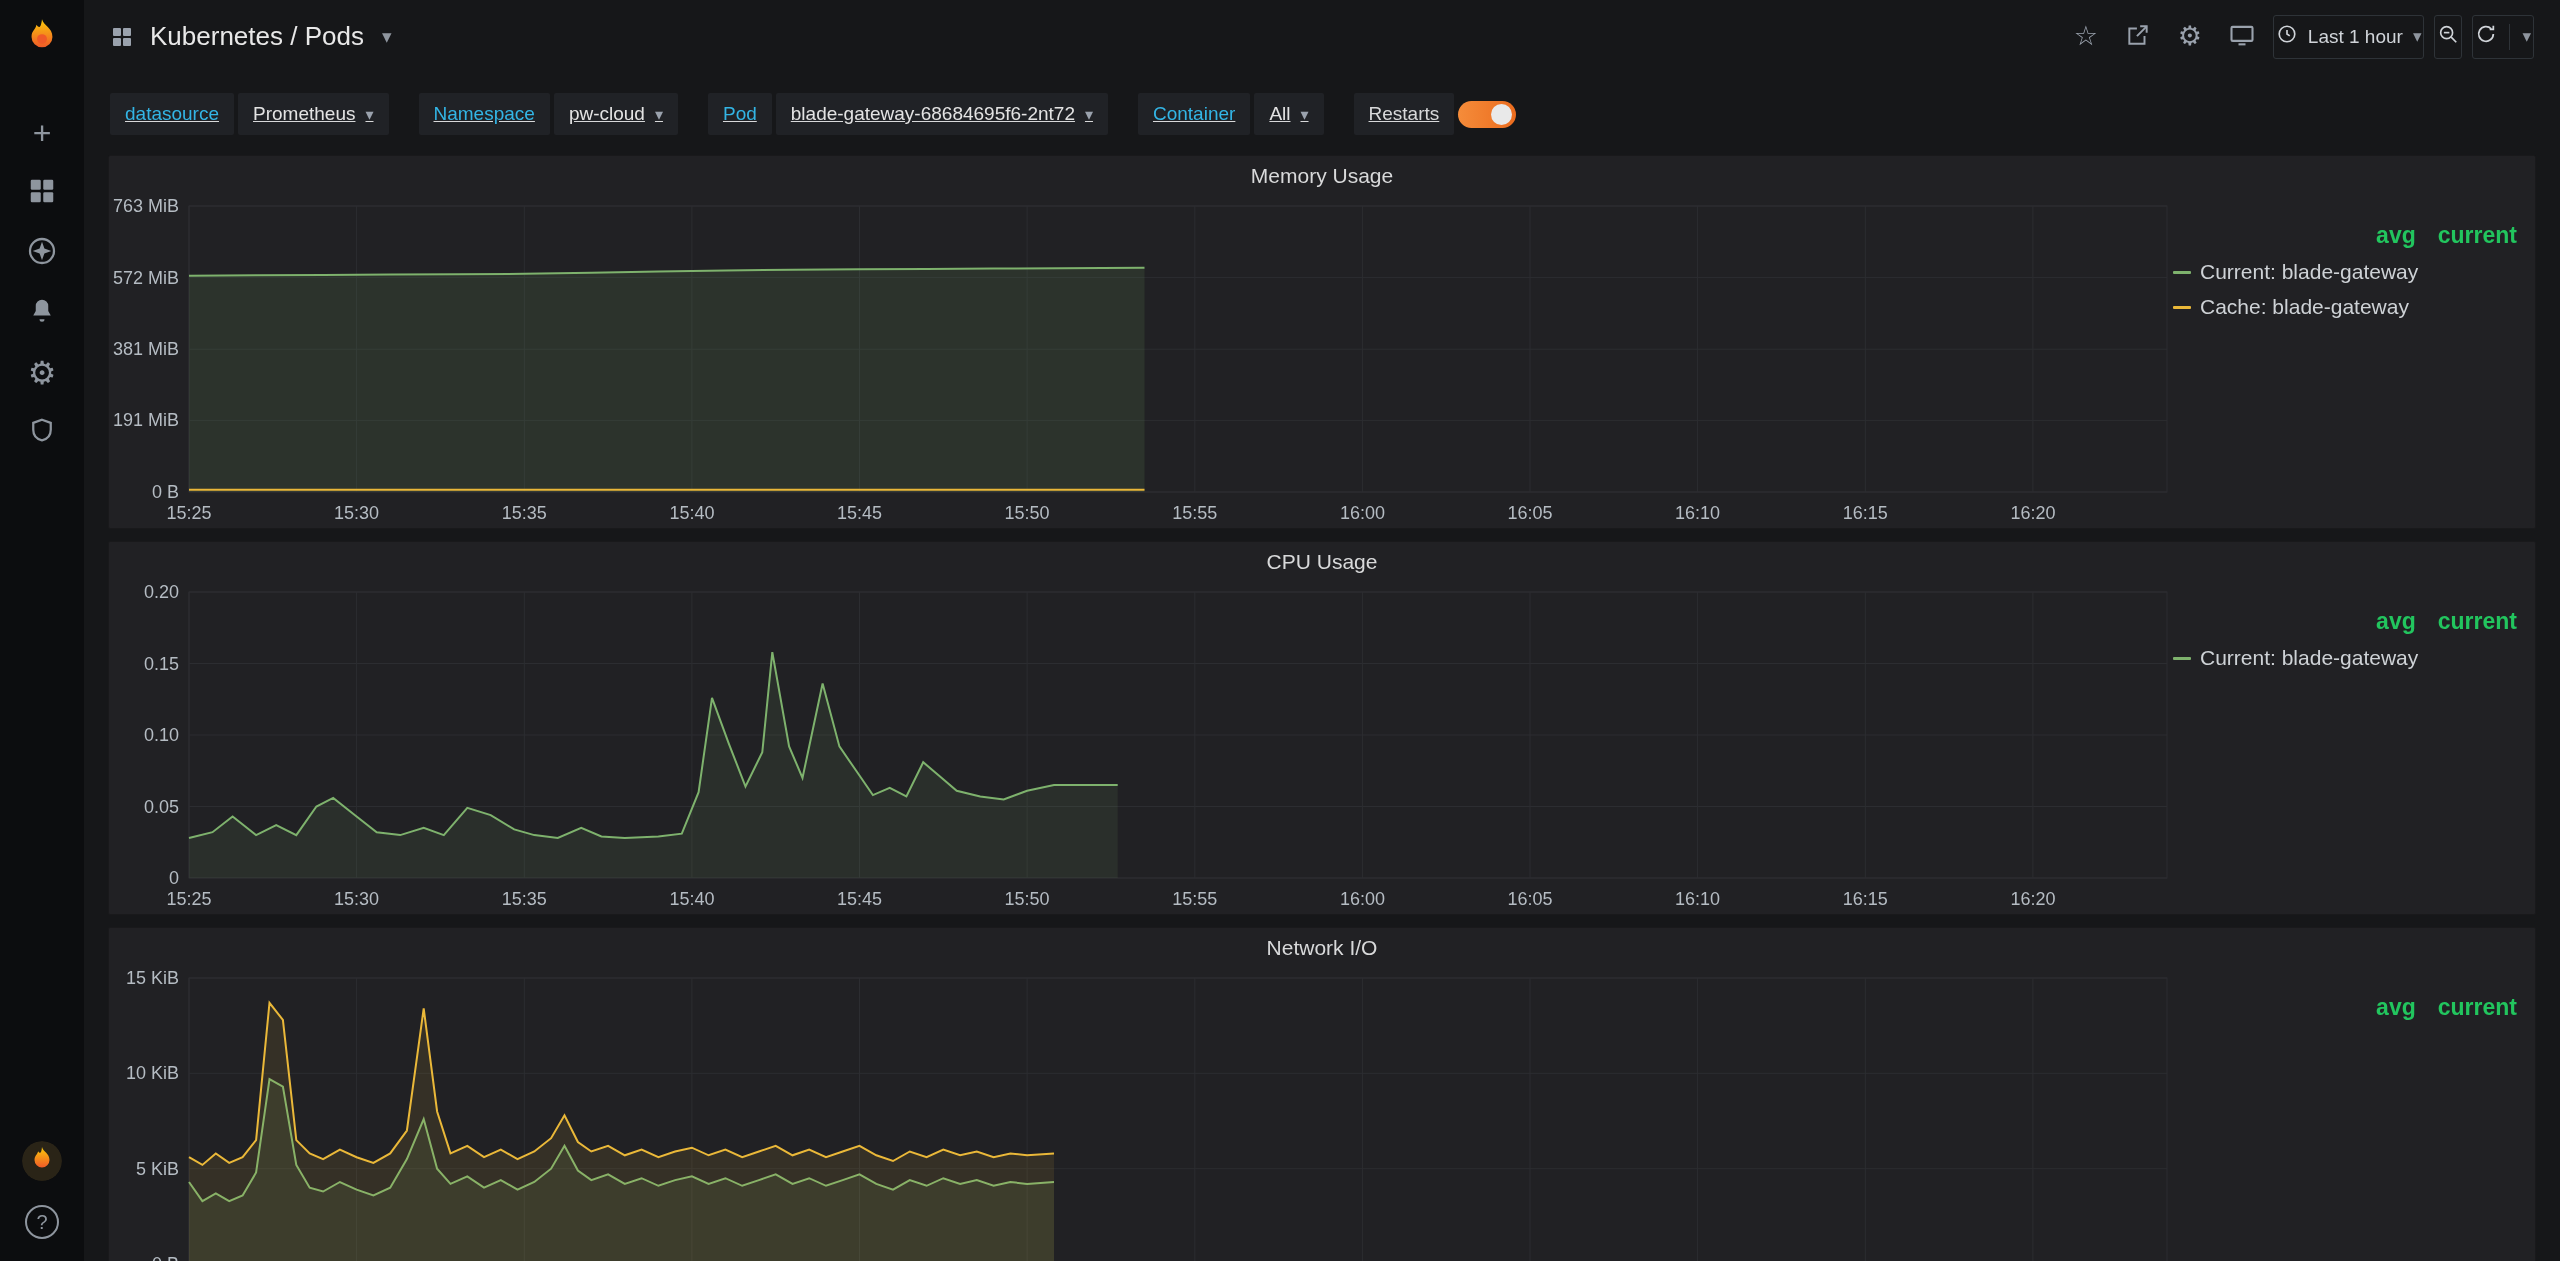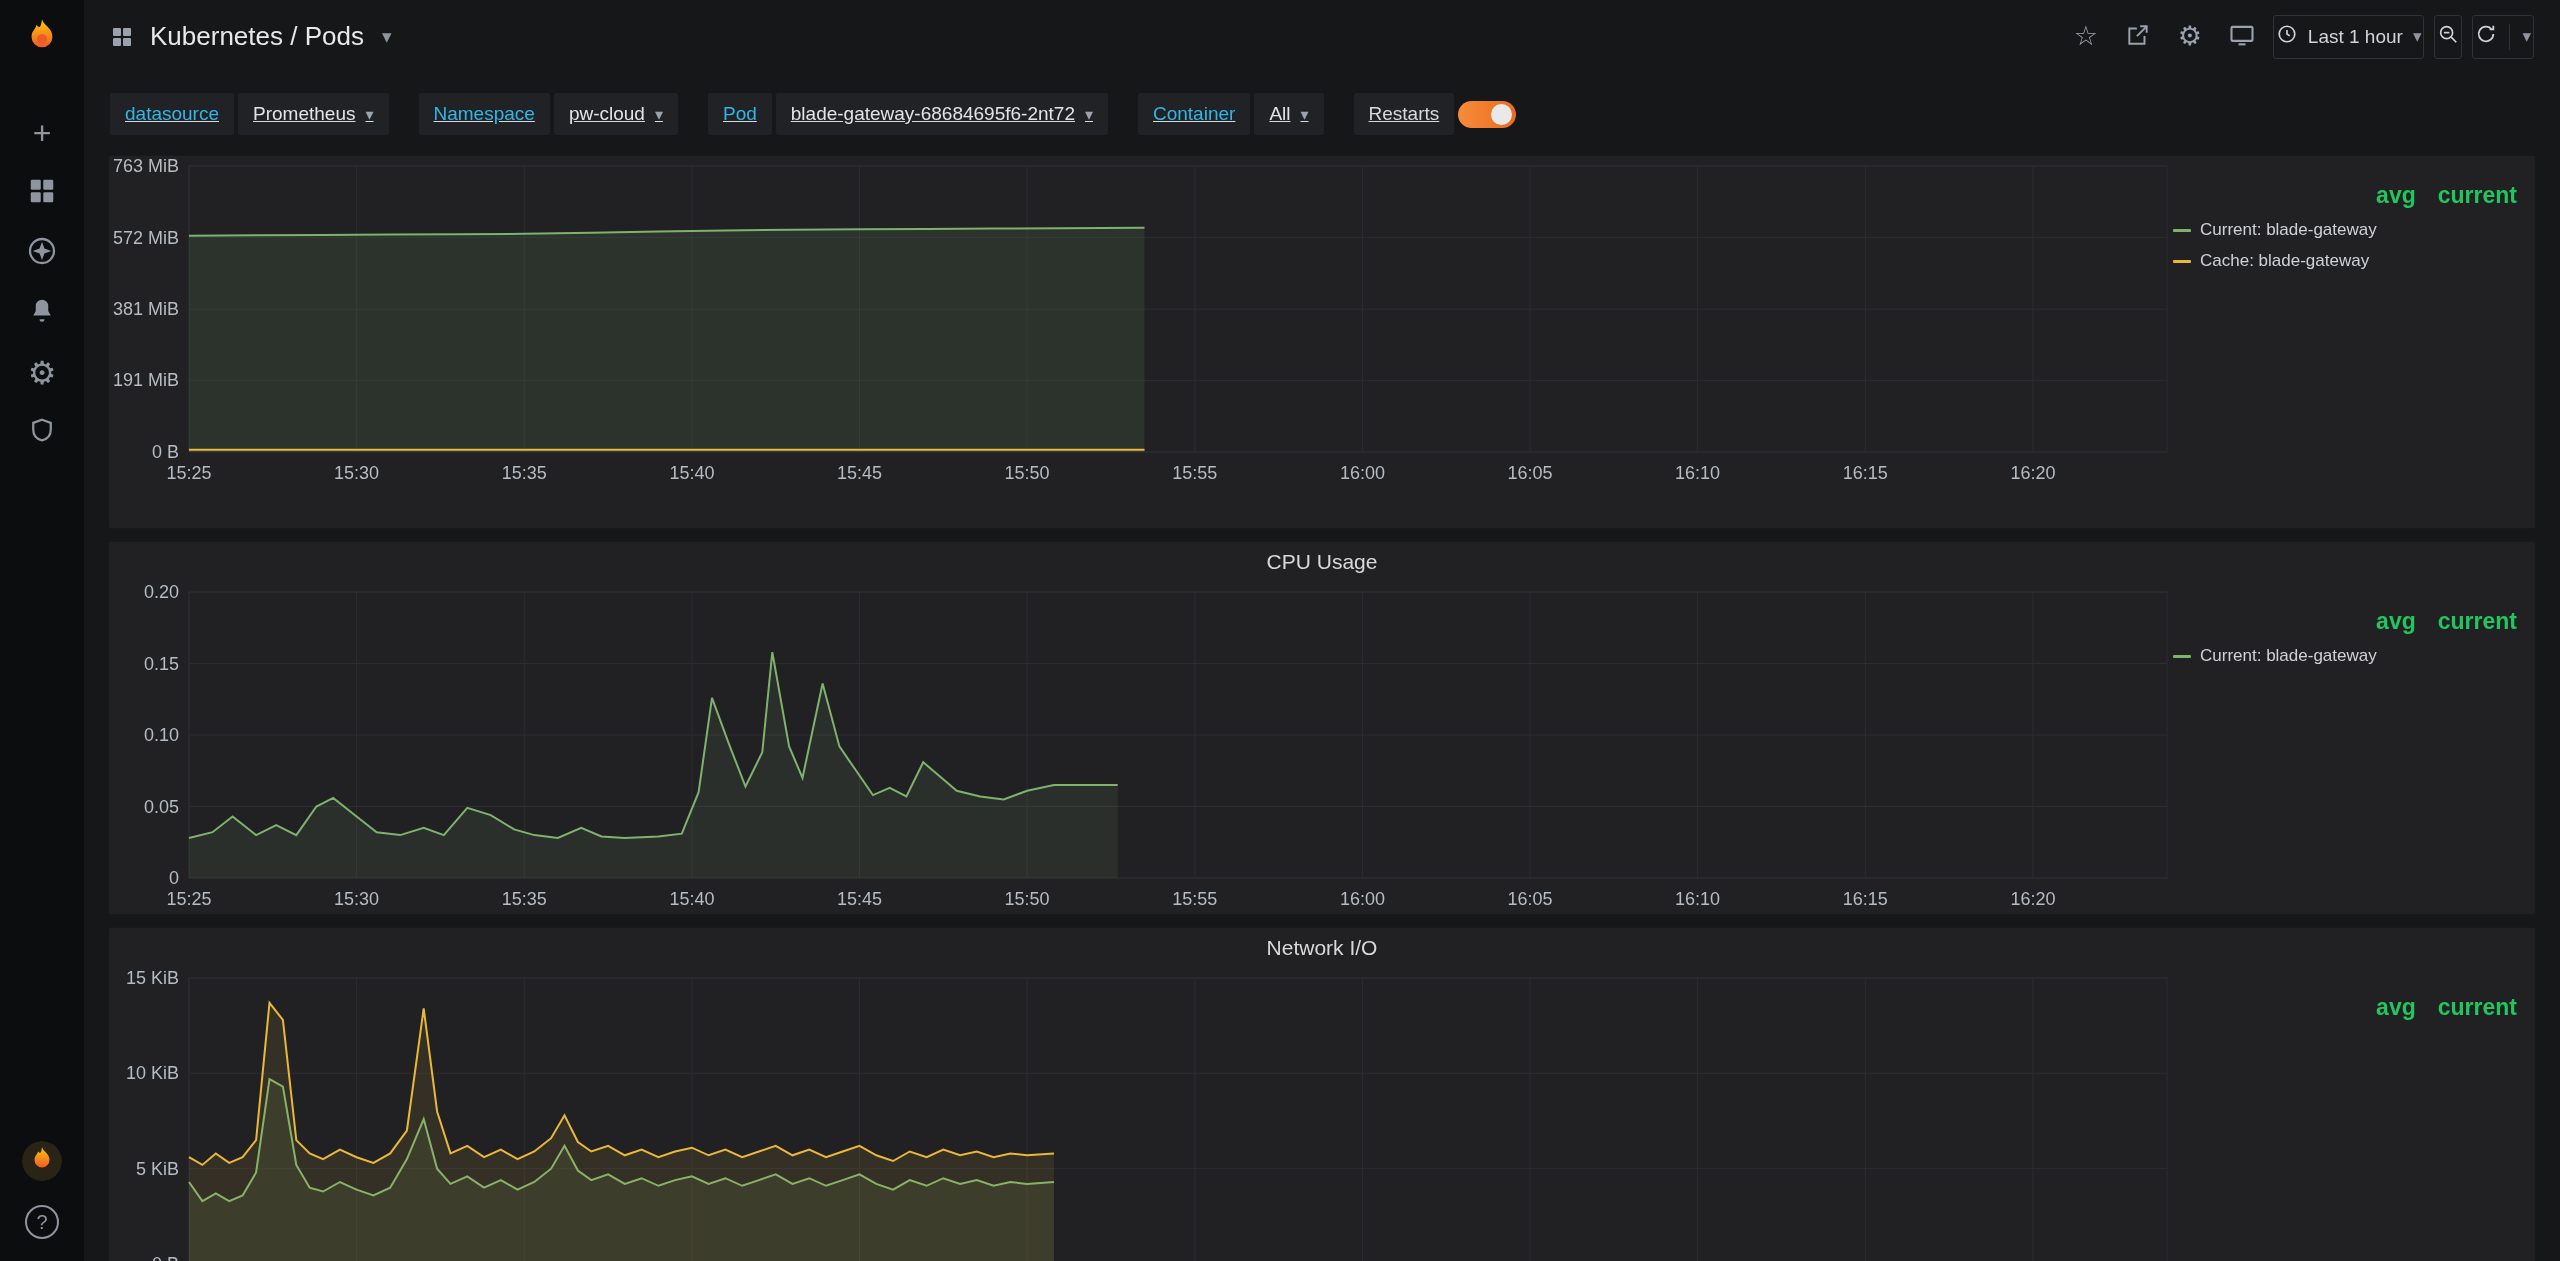--- a/index.html
+++ b/index.html
@@ -80,21 +80,21 @@
     font-size:21px; font-weight:500; color:#d8d9da; cursor:pointer;
   }
   .panel-body { flex:1; display:flex; min-height:0; }
   .chart { flex:1; position:relative; min-width:0; }
   .chart svg { display:block; }
   .tick { fill:#b5bcc3; font-size:18px; font-family:"Liberation Sans",sans-serif; }
 
   .legend { width:362px; padding:26px 18px 0 0; flex-shrink:0; }
   .legend-cols { display:flex; justify-content:flex-end; gap:22px; }
   .legend-cols a { color:#22c55e; font-size:23px; font-weight:700; cursor:pointer; text-decoration:none; }
-  .legend-item { display:flex; align-items:center; gap:9px; margin-top:11px; color:#ced2d6; font-size:17px; cursor:pointer; }
+  .legend-item { display:flex; align-items:center; gap:9px; margin-top:11px; color:#ced2d6; font-size:21px; cursor:pointer; }
   .swatch { width:18px; height:3px; border-radius:1px; flex-shrink:0; }
 </style>
 </head>
 <body>
 
 <div class="app">
 
   <div class="sidebar">
     <div class="logo">
       <svg width="44" height="44" viewBox="0 0 40 40">
@@ -266,20 +266,21 @@
         <div class="chip">Restarts</div>
         <div class="toggle on">
             <div class="knob"></div>
           </div>
       </div>
     </div>
 
     <div class="page">
 
       <div class="panel">
+        <div class="panel-title">Memory Usage</div>
         <div class="panel-body">
           <div class="chart">
               <svg width="2064" height="332">
                 <line x1="80" y1="296.0" x2="2058" y2="296.0" stroke="#2c2d31"></line>
                 <text class="tick" x="70" y="302.0" text-anchor="end">0 B</text>
                 <line x1="80" y1="224.4" x2="2058" y2="224.4" stroke="#2c2d31"></line>
                 <text class="tick" x="70" y="230.4" text-anchor="end">191 MiB</text>
                 <line x1="80" y1="153.2" x2="2058" y2="153.2" stroke="#2c2d31"></line>
                 <text class="tick" x="70" y="159.2" text-anchor="end">381 MiB</text>
                 <line x1="80" y1="81.6" x2="2058" y2="81.6" stroke="#2c2d31"></line>

